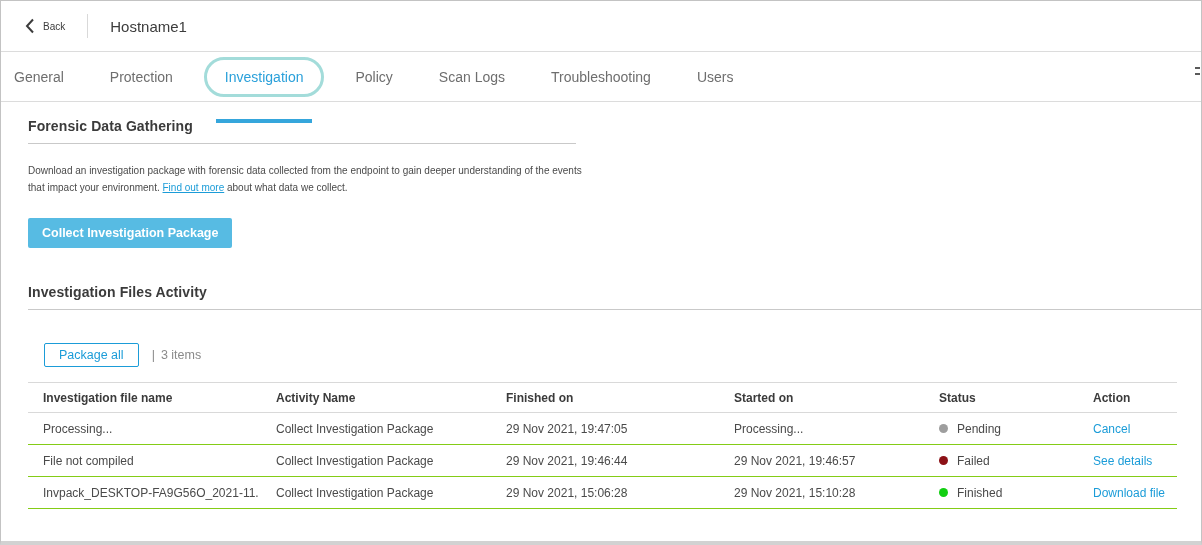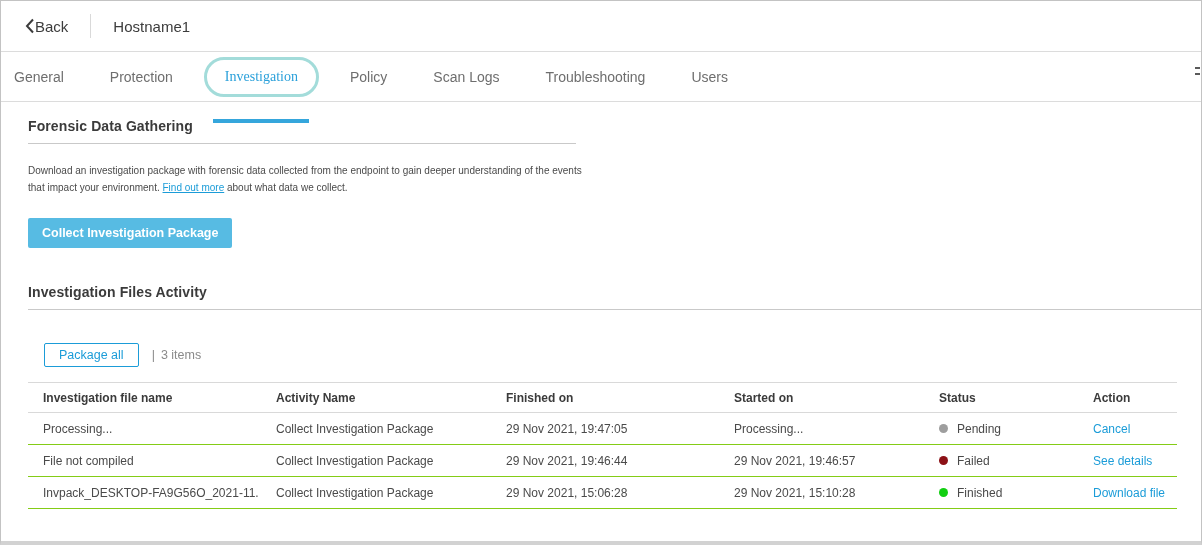--- a/index.html
+++ b/index.html
@@ -17,23 +17,23 @@
   }
 
   
   .topbar {
     height: 51px;
     display: flex; align-items: center;
     border-bottom: 1px solid #dcdcdc;
     padding-left: 24px;
   }
   .back-btn {
-    display: flex; align-items: center; 
+    display: flex; align-items: center; gap: 8px;
     cursor: pointer; color: #3c3c3c;
-    font-size: 15px;
+    font-size: 10px;
   }
   .back-btn svg { display: block; }
   .topbar-divider {
     width: 1px; height: 24px; background: #d9d9d9;
     margin: 0 22px;
   }
   .host-title { font-size: 15px; color: #3c3c3c; }
 
   
   .tabbar {
@@ -52,21 +52,20 @@
   .tab.active {
     position: relative;
     color: #2aa0da;
     padding: 0 8px;
   }
   .tab.active .pill {
     display: inline-block;
     border: 3px solid #a3dcda;
     border-radius: 21px;
     padding: 9px 18px;
-    font-family: Liberation Serif, serif;
   }
   .tab.active .underline {
     position: absolute;
     left: 50%; transform: translateX(-50%);
     bottom: -26px;
     width: 96px; height: 4px;
     background: #35a6dc;
   }
   .overflow-dashes {
     position: absolute; right: 1px; top: 15px;

